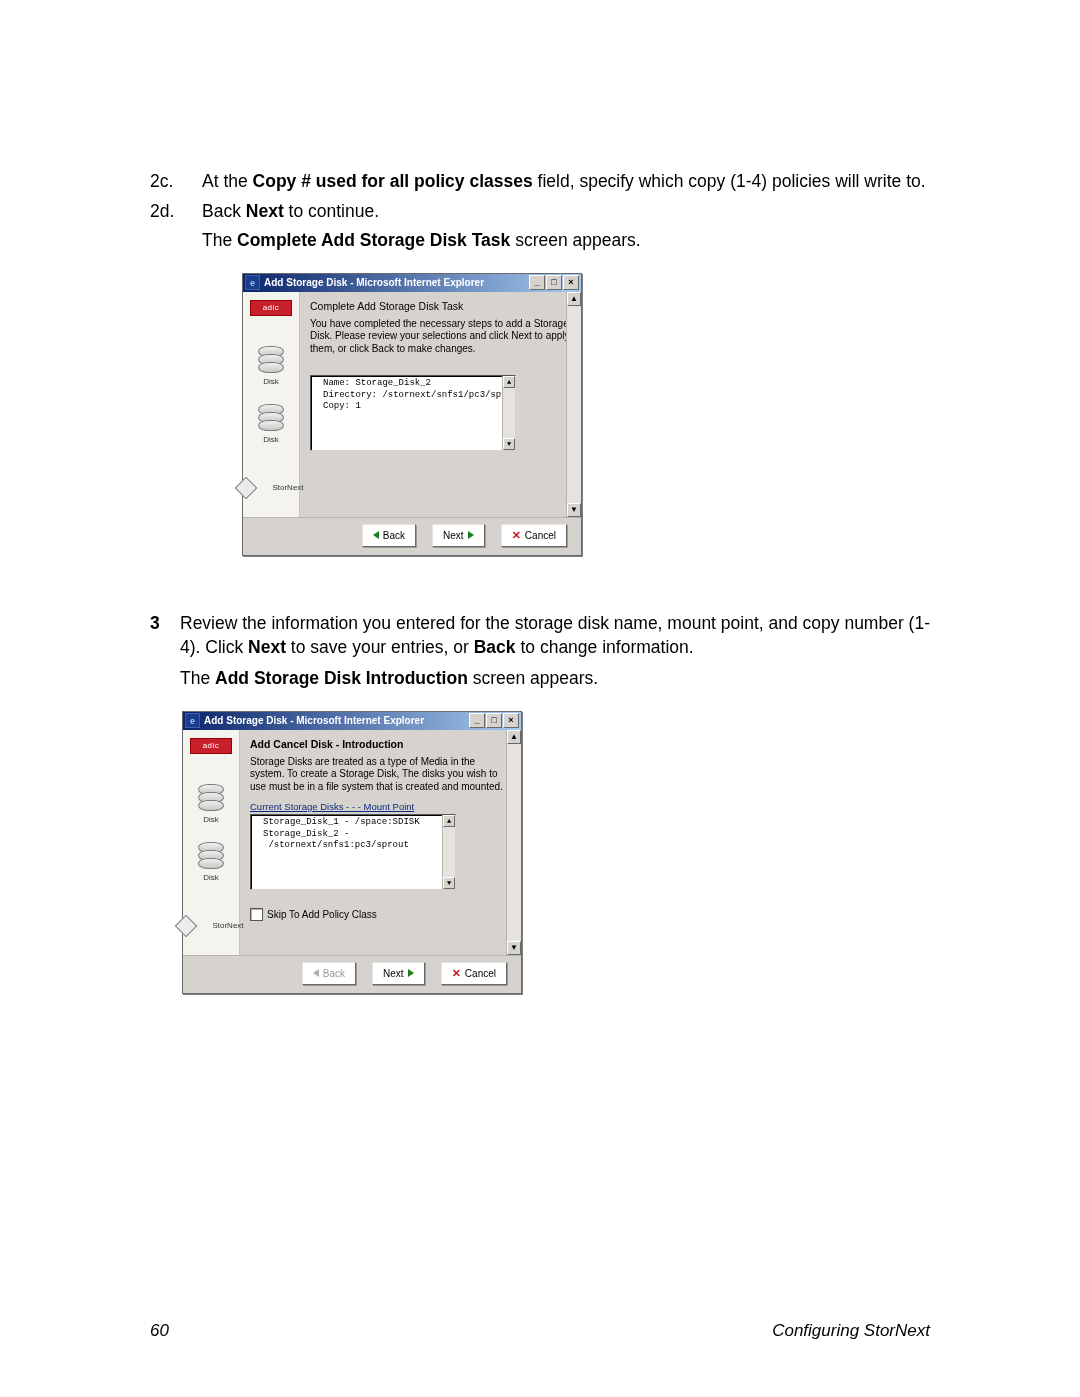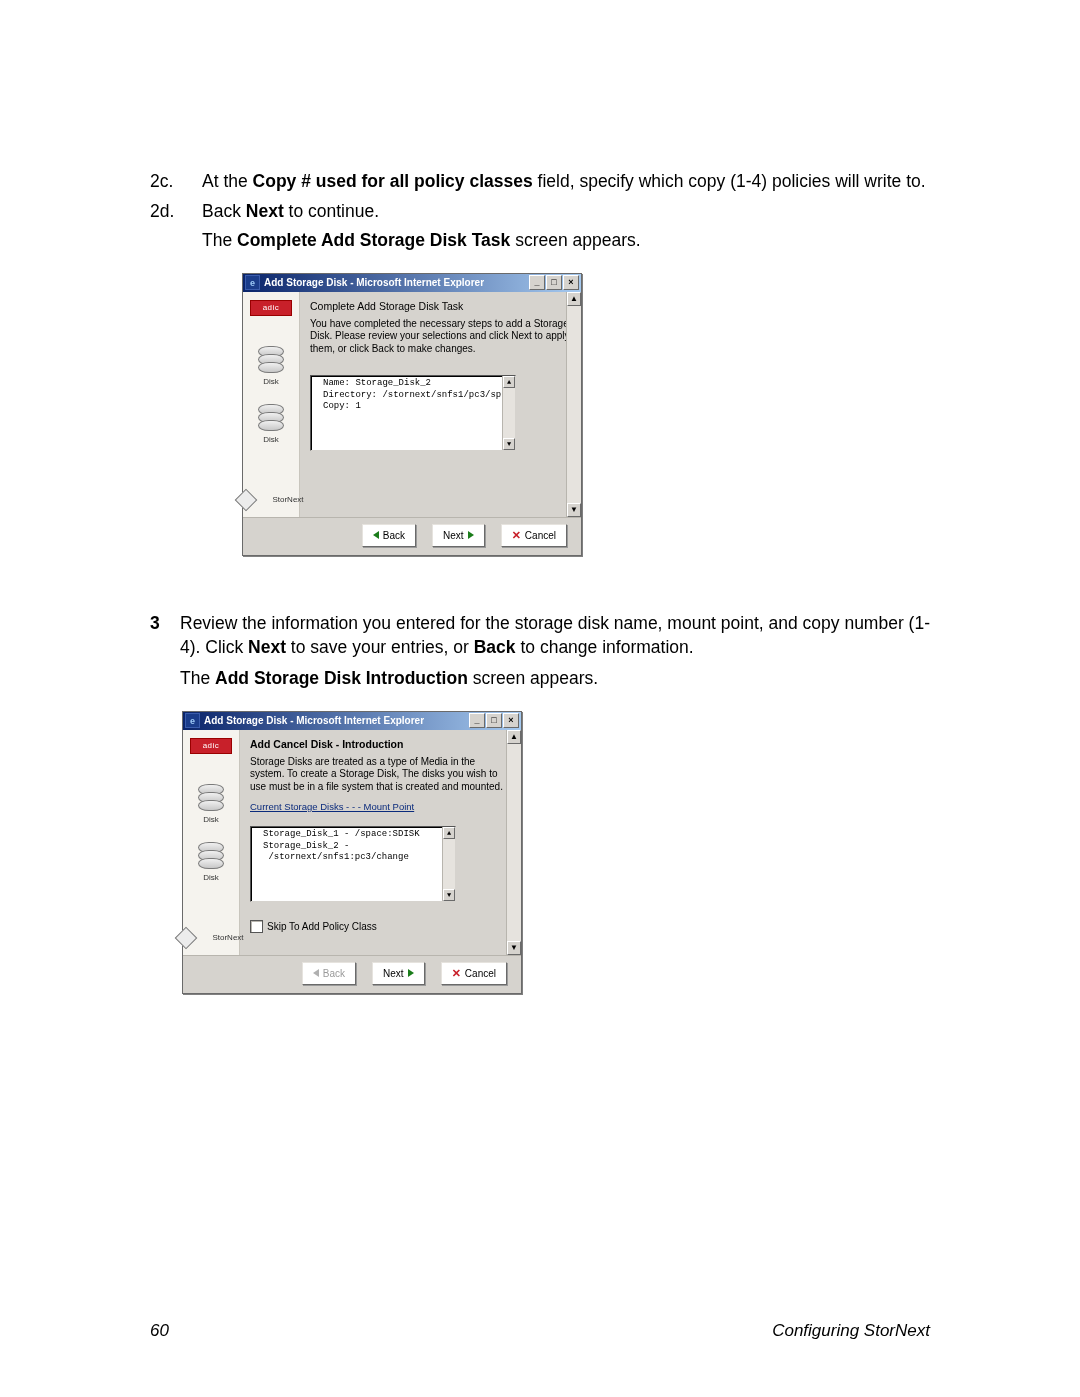--- a/index.html
+++ b/index.html
@@ -84,21 +84,21 @@
   }
   .win-body {
     position: relative;
     display: flex;
     background: #d6d3ce;
   }
   .sidebar {
     width: 56px;
     background: #f5f3ee;
     border-right: 1px solid #c8c5bd;
-    padding: 8px 0 6px 0;
+    padding: 8px 0 18px 0;
     display: flex;
     flex-direction: column;
     align-items: center;
     gap: 2px;
     font-size: 8px;
     color: #333;
   }
   .adic-logo {
     width: 40px; height: 14px;
     background: #c8202a;
@@ -145,21 +145,21 @@
   .content-title.b { font-weight: bold; }
   .content-desc {
     font-size: 10px;
     margin-bottom: 8px;
     line-height: 1.25;
   }
   .link-like {
     color: #0b2b7c;
     text-decoration: underline;
     font-size: 9.5px;
-    margin-bottom: 14px;
+    margin-bottom: 2px;
     display:block;
   }
   .textbox {
     background: #fff;
     border: 1px solid #808080;
     border-top-color: #555;
     border-left-color: #555;
     border-right-color: #d6d3ce;
     border-bottom-color: #d6d3ce;
     box-shadow: inset 1px 1px 0 #000;
@@ -394,21 +394,21 @@
             <div class="sn-icon"></div>
             <span>StorNext</span>
           </div>
         </div>
         <div class="content">
           <div class="content-title b">Add Cancel Disk - Introduction</div>
           <div class="content-desc">Storage Disks are treated as a type of Media in the system. To create a Storage Disk, The disks you wish to use must be in a file system that is created and mounted.</div>
           <span class="link-like">Current Storage Disks - - - Mount Point</span>
           <div class="textbox"><span>Storage_Disk_1 - /space:SDISK
 Storage_Disk_2 -
- /stornext/snfs1:pc3/change</span><div class="sb"><div class="arrow">▲</div><div class="arrow-bot">▼</div></div></div>
+ /stornext/snfs1:pc3/sprout</span><div class="sb"><div class="arrow">▲</div><div class="arrow-bot">▼</div></div></div>
           <div class="checkbox-row">
             <div class="chk"></div>
             <span>Skip To Add Policy Class</span>
           </div>
         </div>
         <div class="right-vsb">
             <div class="arrow">▲</div>
             <div class="arrow-bot">▼</div>
           </div>
       </div>

